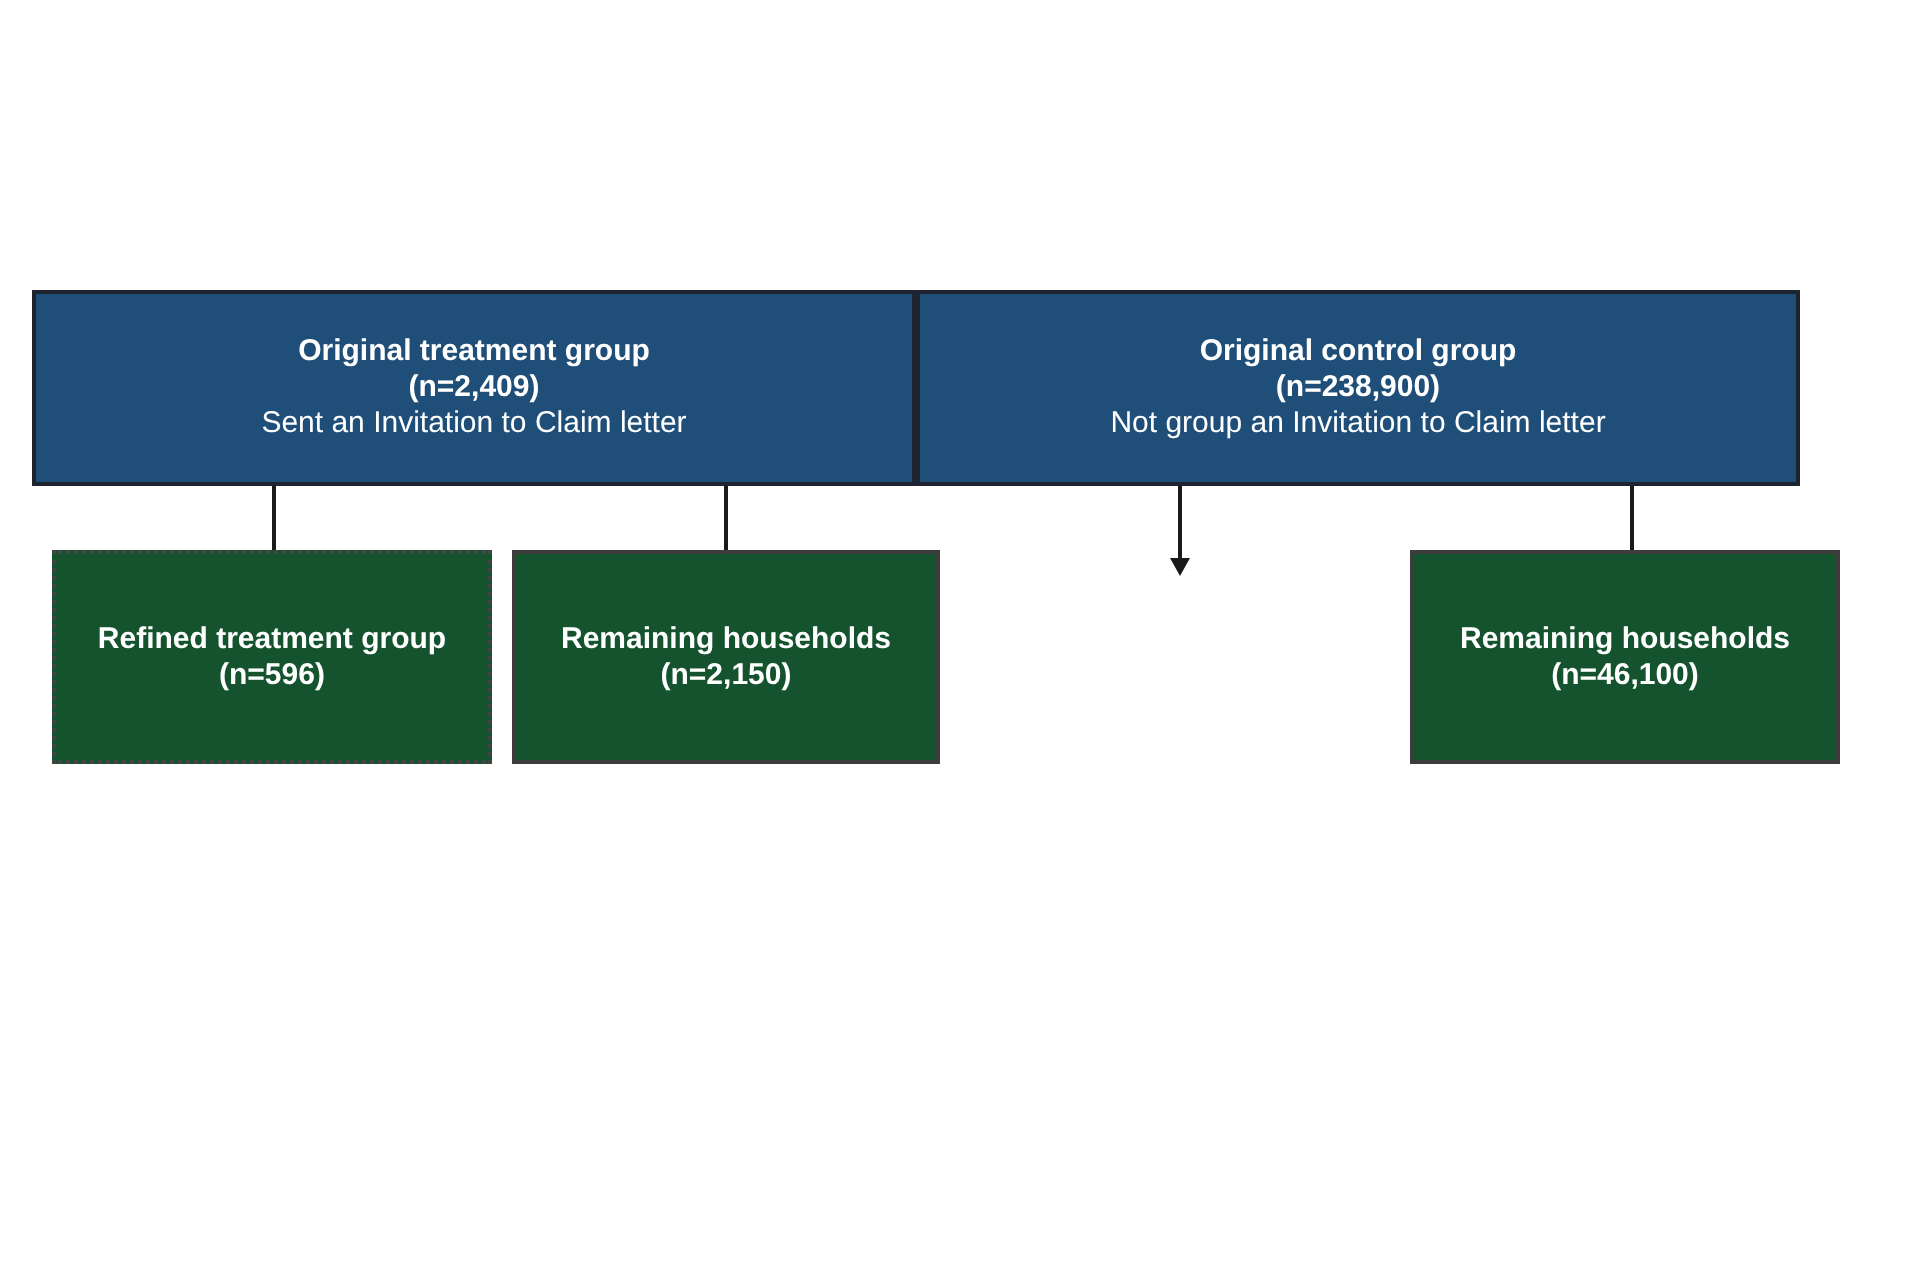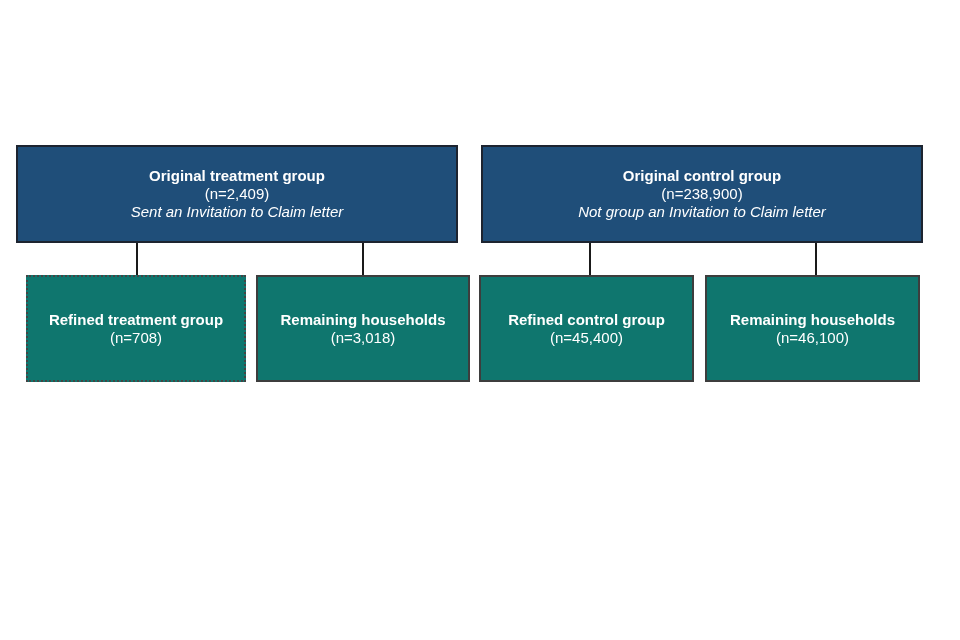--- a/index.html
+++ b/index.html
@@ -28,32 +28,32 @@
     line-height: 18px;
   }
   .top-box {
     background: #1F4E79;
     border: 2px solid #1d2430;
     top: 145px;
     width: 442px;
     height: 98px;
   }
   .bottom-box {
-    background: #0f766e;
+    background: #14532d;
     border: 2px solid #3d3d3d;
     top: 275px;
     height: 107px;
   }
   .bottom-box.dotted {
     border-style: dotted;
     border-color: #444444;
   }
   .box-title   { font-weight: bold; }
-  .box-count   { font-weight: normal; }
-  .box-note    { font-style: italic; }
+  .box-count   { font-weight: bold; }
+  .box-note    { }
   .arrow {
     position: absolute;
     top: 243px;
     width: 0;
     height: 0;
   }
   .arrow .shaft {
     position: absolute;
     left: -1px;
     top: 0;
@@ -66,21 +66,21 @@
     left: -5px;
     top: 36px;
     width: 0;
     height: 0;
     border-left: 5px solid transparent;
     border-right: 5px solid transparent;
     border-top: 9px solid #1a1a1a;
   }
   
   .top-box.t0 { left: 16px; }
-  .top-box.t1 { left: 481px; }
+  .top-box.t1 { left: 458px; }
   .bottom-box.b0 { left: 26px;  width: 220px; }
   .bottom-box.b1 { left: 256px; width: 214px; }
   .bottom-box.b2 { left: 479px; width: 215px; }
   .bottom-box.b3 { left: 705px; width: 215px; }
   .arrow.a0 { left: 137px; }
   .arrow.a1 { left: 363px; }
   .arrow.a2 { left: 590px; }
   .arrow.a3 { left: 816px; }
 </style>
 </head>
@@ -112,31 +112,27 @@
     <div class="shaft"></div>
     <div class="head"></div>
   </div>
   <div class="arrow a3">
     <div class="shaft"></div>
     <div class="head"></div>
   </div>
 
   <div class="box bottom-box b0 dotted">
     <div class="box-title">Refined treatment group</div>
-    <div class="box-count">(n=708)</div>
+    <div class="box-count">(n=596)</div>
   </div>
 
   <div class="box bottom-box b1">
     <div class="box-title">Remaining households</div>
-    <div class="box-count">(n=3,018)</div>
+    <div class="box-count">(n=2,150)</div>
   </div>
 
-  <div class="box bottom-box b2">
-    <div class="box-title">Refined control group</div>
-    <div class="box-count">(n=45,400)</div>
-  </div>
 
   <div class="box bottom-box b3">
     <div class="box-title">Remaining households</div>
     <div class="box-count">(n=46,100)</div>
   </div>
 
 </div>
 
 </body></html>

